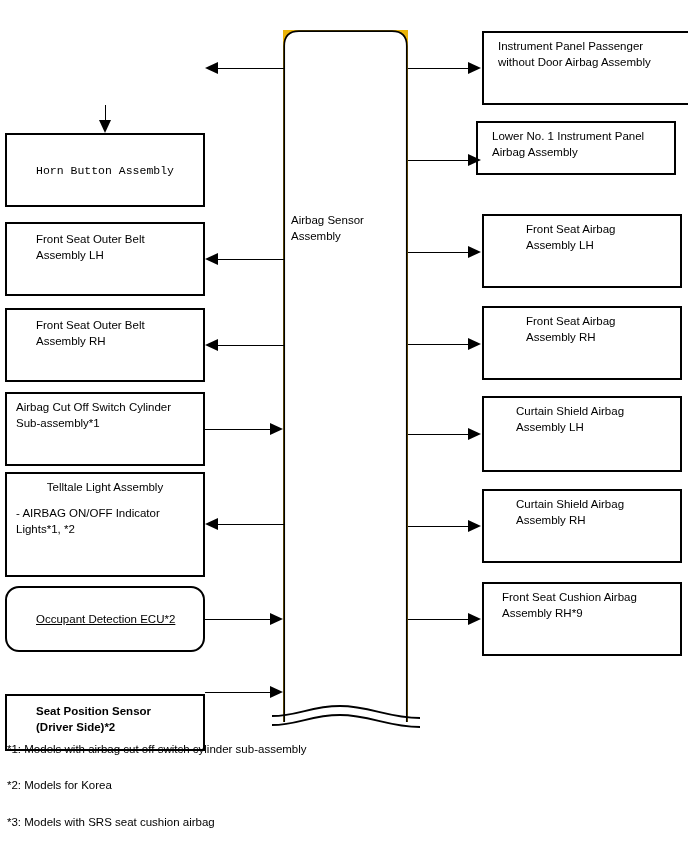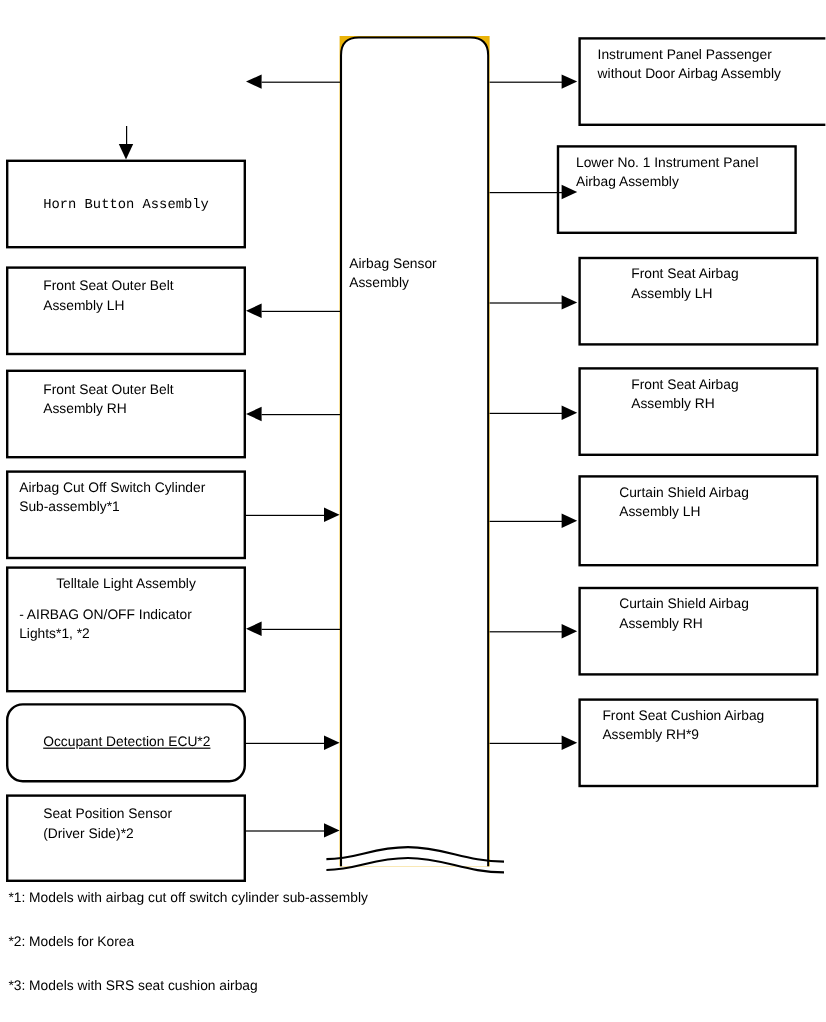--- a/index.html
+++ b/index.html
@@ -151,31 +151,31 @@
   <div class="node" style="left:5px; top:472px; width:200px; height:105px;">
     <div class="label center" style="top:6px;">Telltale Light Assembly</div>
     <div class="label left" style="top:32px;">- AIRBAG ON/OFF Indicator
 Lights*1, *2</div>
   </div>
 
   <div class="node rounded" style="left:5px; top:586px; width:200px; height:66px;">
     <div class="label indent" style="top:24px;text-decoration:underline;">Occupant Detection ECU*2</div>
   </div>
 
-  <div class="node" style="left:5px; top:662px; width:200px; height:73px;">
+  <div class="node" style="left:5px; top:694px; width:200px; height:57px;font-weight:bold;">
     <div class="label indent" style="top:8px;">Seat Position Sensor
 (Driver Side)*2</div>
   </div>
 
   <div class="node" style="left:482px; top:31px; width:224px; height:74px;">
     <div class="label left" style="top:6px; padding-left:14px;">Instrument Panel Passenger
 without Door Airbag Assembly</div>
   </div>
 
-  <div class="node" style="left:464px; top:121px; width:200px; height:74px;">
+  <div class="node" style="left:476px; top:121px; width:200px; height:54px;">
     <div class="label left" style="top:6px; padding-left:14px;">Lower No. 1 Instrument Panel
 Airbag Assembly</div>
   </div>
 
   <div class="node" style="left:482px; top:214px; width:200px; height:74px;">
     <div class="label indent" style="top:6px; padding-left:42px;">Front Seat Airbag
 Assembly LH</div>
   </div>
 
   <div class="node" style="left:482px; top:306px; width:200px; height:74px;">

